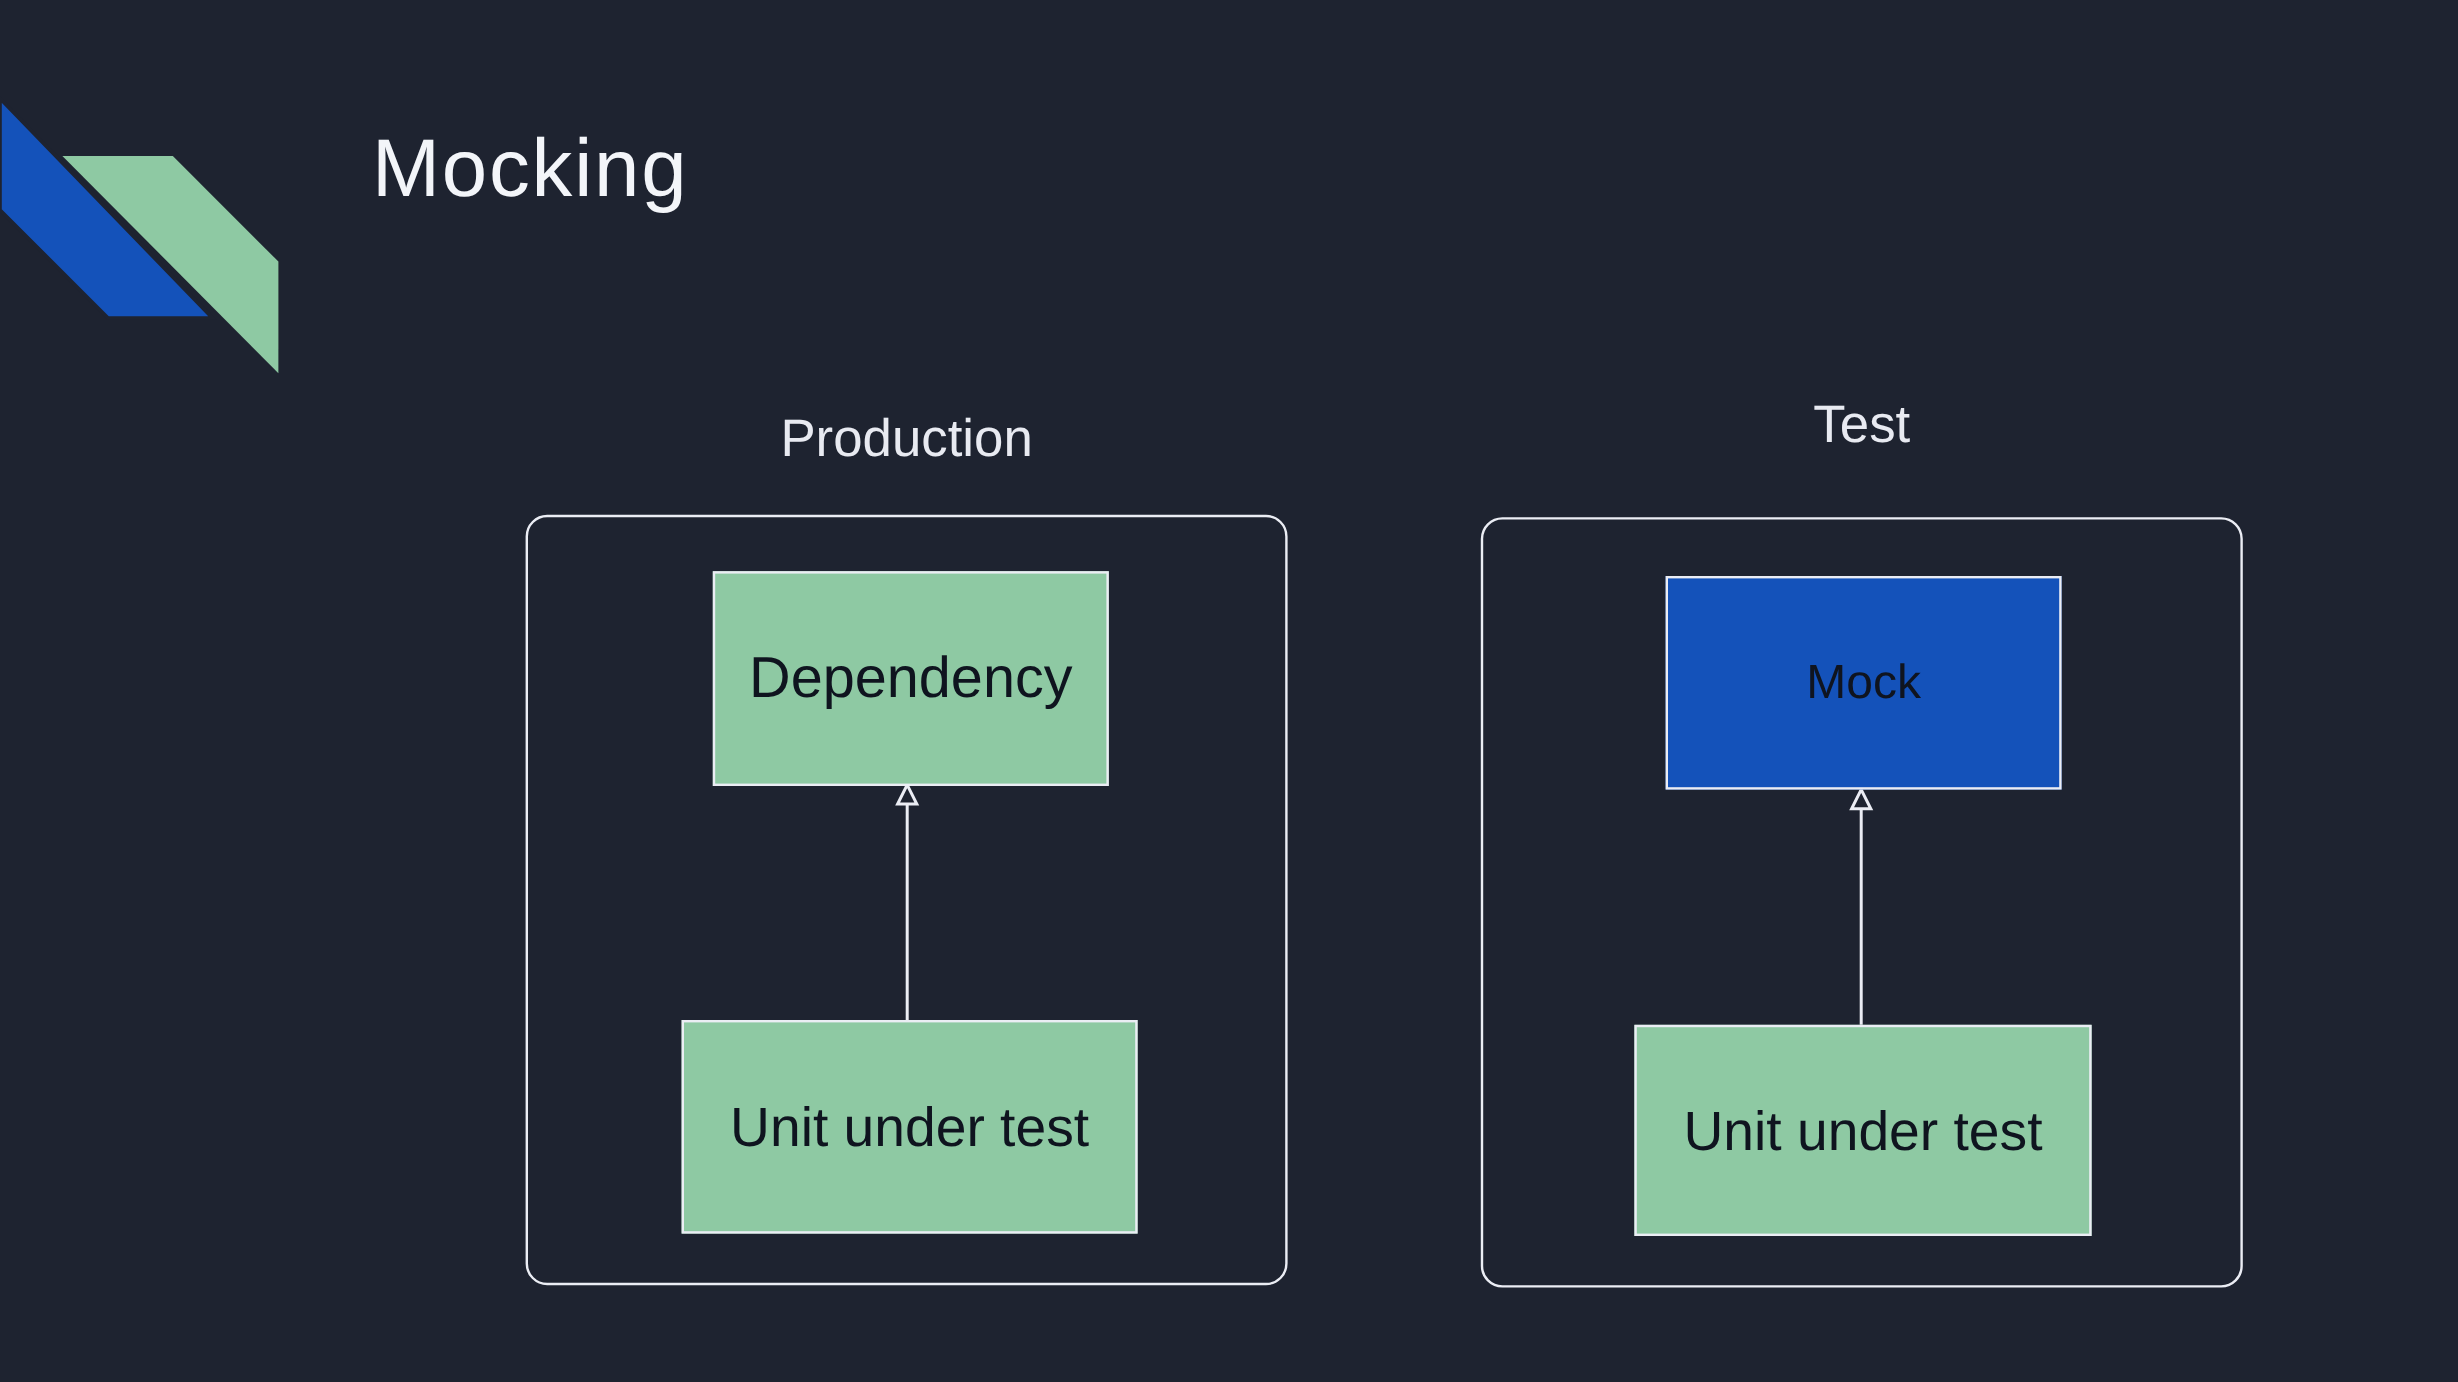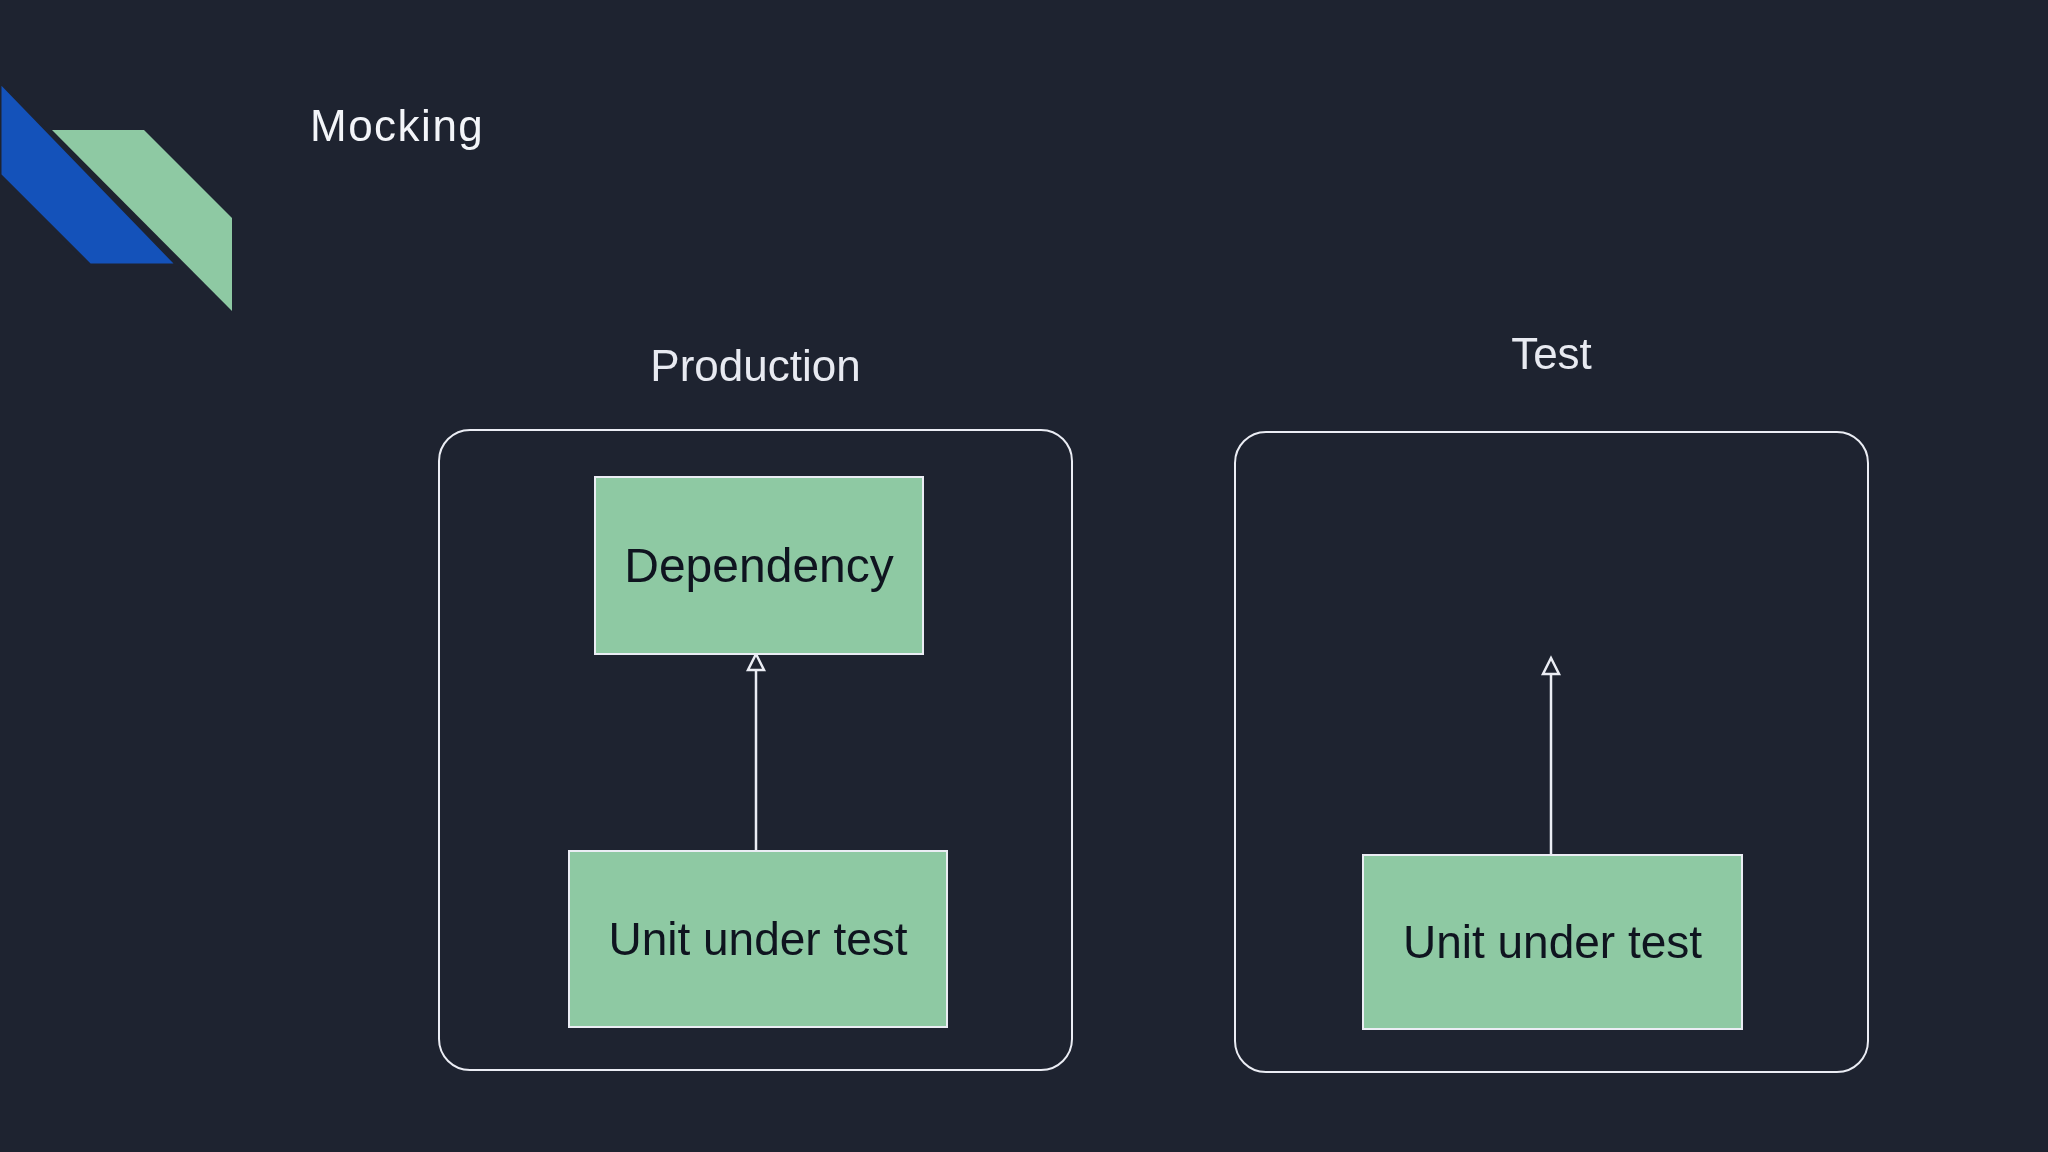--- a/index.html
+++ b/index.html
@@ -17,32 +17,32 @@
     width:2048px;height:1152px;
     background:var(--background);
     overflow:hidden;
     font-family:"Liberation Sans", sans-serif;
   }
   .corner-decoration{position:absolute;left:0;top:0;}
   .ribbon-green{fill:var(--accent-green);}
   .ribbon-blue{fill:var(--accent-blue);stroke:var(--background);stroke-width:3;}
   .title{
     position:absolute;left:310px;top:100px;margin:0;
-    font-size:44px;font-weight:400;letter-spacing:1.5px;
+    font-size:68px;font-weight:400;letter-spacing:1.5px;
     color:var(--title-text);line-height:1.2;
   }
   .panel-label{
     position:absolute;width:635px;text-align:center;margin:0;
     font-size:44px;font-weight:400;color:var(--label-text);line-height:1;
   }
   #label-production{left:438px;top:344px;}
   #label-test{left:1234px;top:332px;}
   .panel{
     position:absolute;width:635px;height:642px;
-    border:2px solid var(--outline);border-radius:32px;
+    border:2px solid var(--outline);border-radius:18px;
     box-sizing:border-box;background:transparent;
   }
   #panel-production{left:438px;top:429px;}
   #panel-test{left:1234px;top:431px;}
   .arrow-layer{position:absolute;left:0;top:0;pointer-events:none;}
   .arrow-line{stroke:var(--outline);stroke-width:2.5;}
   .arrow-head{fill:var(--background);stroke:var(--outline);stroke-width:2.5;stroke-linejoin:miter;}
   .box{
     position:absolute;display:flex;align-items:center;justify-content:center;
     border:2px solid var(--outline);box-sizing:border-box;
@@ -84,18 +84,21 @@
   <section class="panel" id="panel-production">
     <div class="box box--green" id="box-dependency">
       <span>Dependency</span>
     </div>
     <div class="box box--green" id="box-unit-prod">
       <span>Unit under test</span>
     </div>
   </section>
 
   <section class="panel" id="panel-test">
+    <div class="box box--blue" id="box-mock">
+      <span>Mock</span>
+    </div>
     <div class="box box--green" id="box-unit-test">
       <span>Unit under test</span>
     </div>
   </section>
 
 </div>
 
 </body></html>

